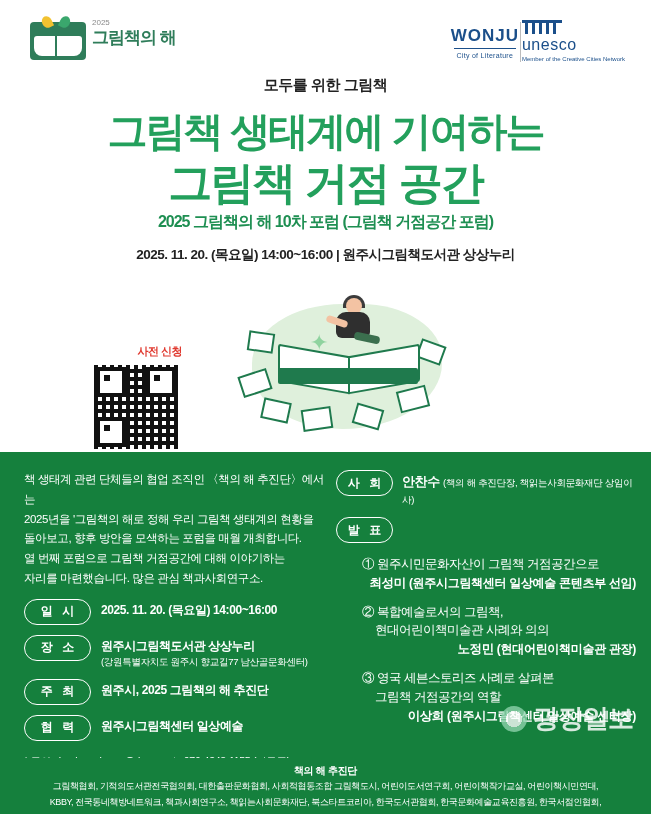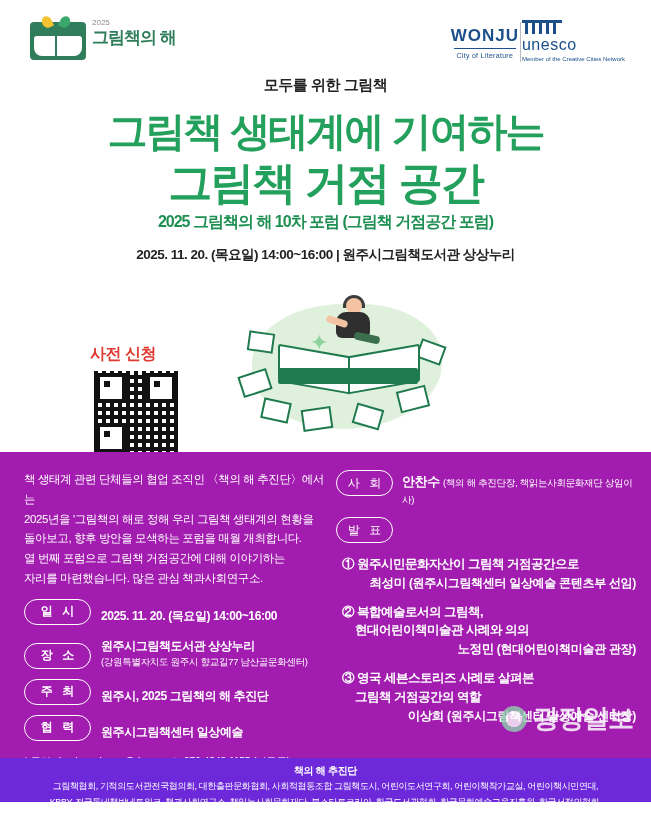--- a/index.html
+++ b/index.html
@@ -111,71 +111,71 @@
   .pg2{left:30px;top:124px;width:24px;height:17px;transform:rotate(12deg);}
   .pg3{left:70px;top:132px;width:26px;height:18px;transform:rotate(-8deg);}
   .pg4{left:122px;top:130px;width:24px;height:17px;transform:rotate(16deg);}
   .pg5{left:166px;top:112px;width:26px;height:18px;transform:rotate(-14deg);}
   .pg6{left:186px;top:66px;width:22px;height:16px;transform:rotate(20deg);}
   .pg7{left:16px;top:56px;width:22px;height:16px;transform:rotate(8deg);}
 
   
   .qr-wrap{position:absolute;left:90px;top:344px;width:92px;}
   .qr-label{
-    font-size:16px;font-weight:bold;color:#e0392f;text-align:left;margin-bottom:5px;letter-spacing:-.5px;
+    font-size:11px;font-weight:bold;color:#e0392f;text-align:right;margin-bottom:5px;letter-spacing:-.5px;
   }
   .qr{
     width:84px;height:84px;margin:0 auto;background:#fff;border:1px solid #fff;
     background-image:
       repeating-linear-gradient(0deg,#111 0 4px,transparent 4px 8px),
       repeating-linear-gradient(90deg,#111 0 4px,transparent 4px 8px);
     background-size:8px 8px,8px 8px;
     position:relative;
   }
   .qr .fp{position:absolute;width:22px;height:22px;background:#fff;border:4px solid #111;}
   .qr .fp.tl{left:2px;top:2px;}
   .qr .fp.tr{right:2px;top:2px;}
   .qr .fp.bl{left:2px;bottom:2px;}
   .qr .fp i{display:block;width:6px;height:6px;background:#111;margin:4px;}
 
   
   .green{
-    position:absolute;left:0;top:452px;width:651px;height:306px;background:#a21caf;
+    position:absolute;left:0;top:452px;width:651px;height:306px;background:#15803d;
     color:#fff;
   }
   .col-left{position:absolute;left:24px;top:18px;width:300px;}
   .intro{font-size:11.5px;line-height:1.72;letter-spacing:-.4px;color:#ffffff;}
-  .info-row{display:flex;align-items:flex-end;margin-top:10px;}
+  .info-row{display:flex;align-items:flex-start;margin-top:10px;}
   .pill{
     flex:0 0 auto;width:62px;height:24px;border:1.5px solid #fff;border-radius:13px;
     display:flex;align-items:center;justify-content:center;
     font-size:12px;font-weight:bold;letter-spacing:3px;padding-left:3px;
   }
   .info-val{margin-left:10px;font-size:12px;font-weight:bold;line-height:1.35;padding-top:3px;letter-spacing:-.4px;}
   .info-val .sub{display:block;font-size:9.5px;font-weight:normal;margin-top:2px;letter-spacing:-.3px;}
   .contact{margin-top:14px;font-size:10.5px;letter-spacing:-.3px;}
 
   .col-right{position:absolute;left:336px;top:18px;width:300px;}
   .rrow{display:flex;align-items:flex-start;}
   .rpill{
     flex:0 0 auto;width:52px;height:24px;border:1.5px solid #fff;border-radius:13px;
-    display:flex;align-items:center;justify-content:center;font-size:12px;font-weight:normal;letter-spacing:3px;padding-left:3px;text-align:right;
+    display:flex;align-items:center;justify-content:center;font-size:12px;font-weight:bold;letter-spacing:3px;padding-left:3px;text-align:right;
   }
   .rname{margin-left:9px;font-size:13px;font-weight:bold;padding-top:3px;letter-spacing:-.4px;}
   .rname .aff{font-size:9.5px;font-weight:normal;letter-spacing:-.3px;}
   .talks{margin-top:12px;padding-left:6px;}
   .talk{margin-bottom:11px;}
-  .talk .t{font-size:12.5px;font-weight:bold;line-height:1.45;letter-spacing:-.5px;}
+  .talk .t{font-size:12.5px;font-weight:normal;line-height:1.45;letter-spacing:-.5px;margin-left:20px;}
   .talk .t .l2{display:block;padding-left:13px;}
   .talk .spk{font-size:12.5px;font-weight:bold;text-align:right;margin-top:2px;letter-spacing:-.4px;}
   .talk .spk .aff{font-size:12px;font-weight:bold;letter-spacing:-.3px;}
 
   
   .footer{
-    position:absolute;left:0;top:758px;width:651px;height:44px;background:#6d28d9;color:#fff;
+    position:absolute;left:0;top:758px;width:651px;height:56px;background:#15803d;color:#fff;
     text-align:center;padding-top:6px;box-sizing:border-box;
   }
   .footer .ftitle{font-size:10px;font-weight:bold;letter-spacing:-.3px;}
   .footer .fline{font-size:9px;line-height:1.55;letter-spacing:-.4px;margin-top:2px;}
 
   .watermark{
     position:absolute;right:18px;bottom:22px;display:flex;align-items:center;gap:6px;
     opacity:.92;
   }
   .watermark .wm-ico{

